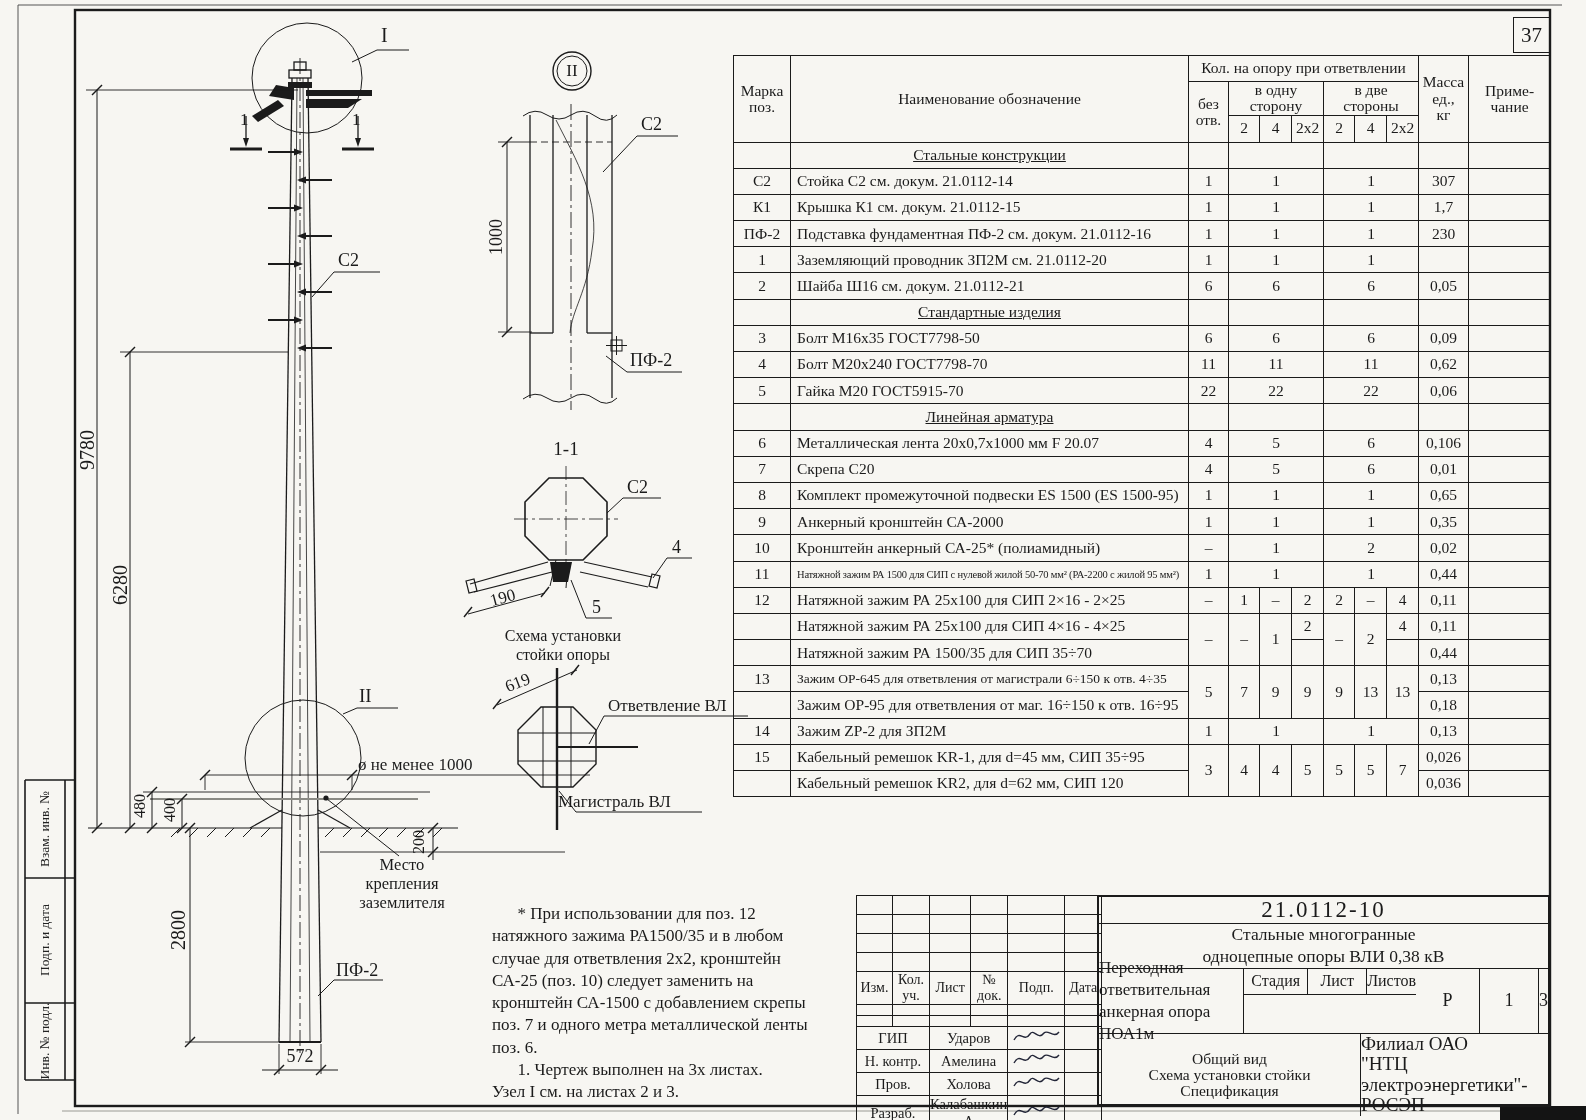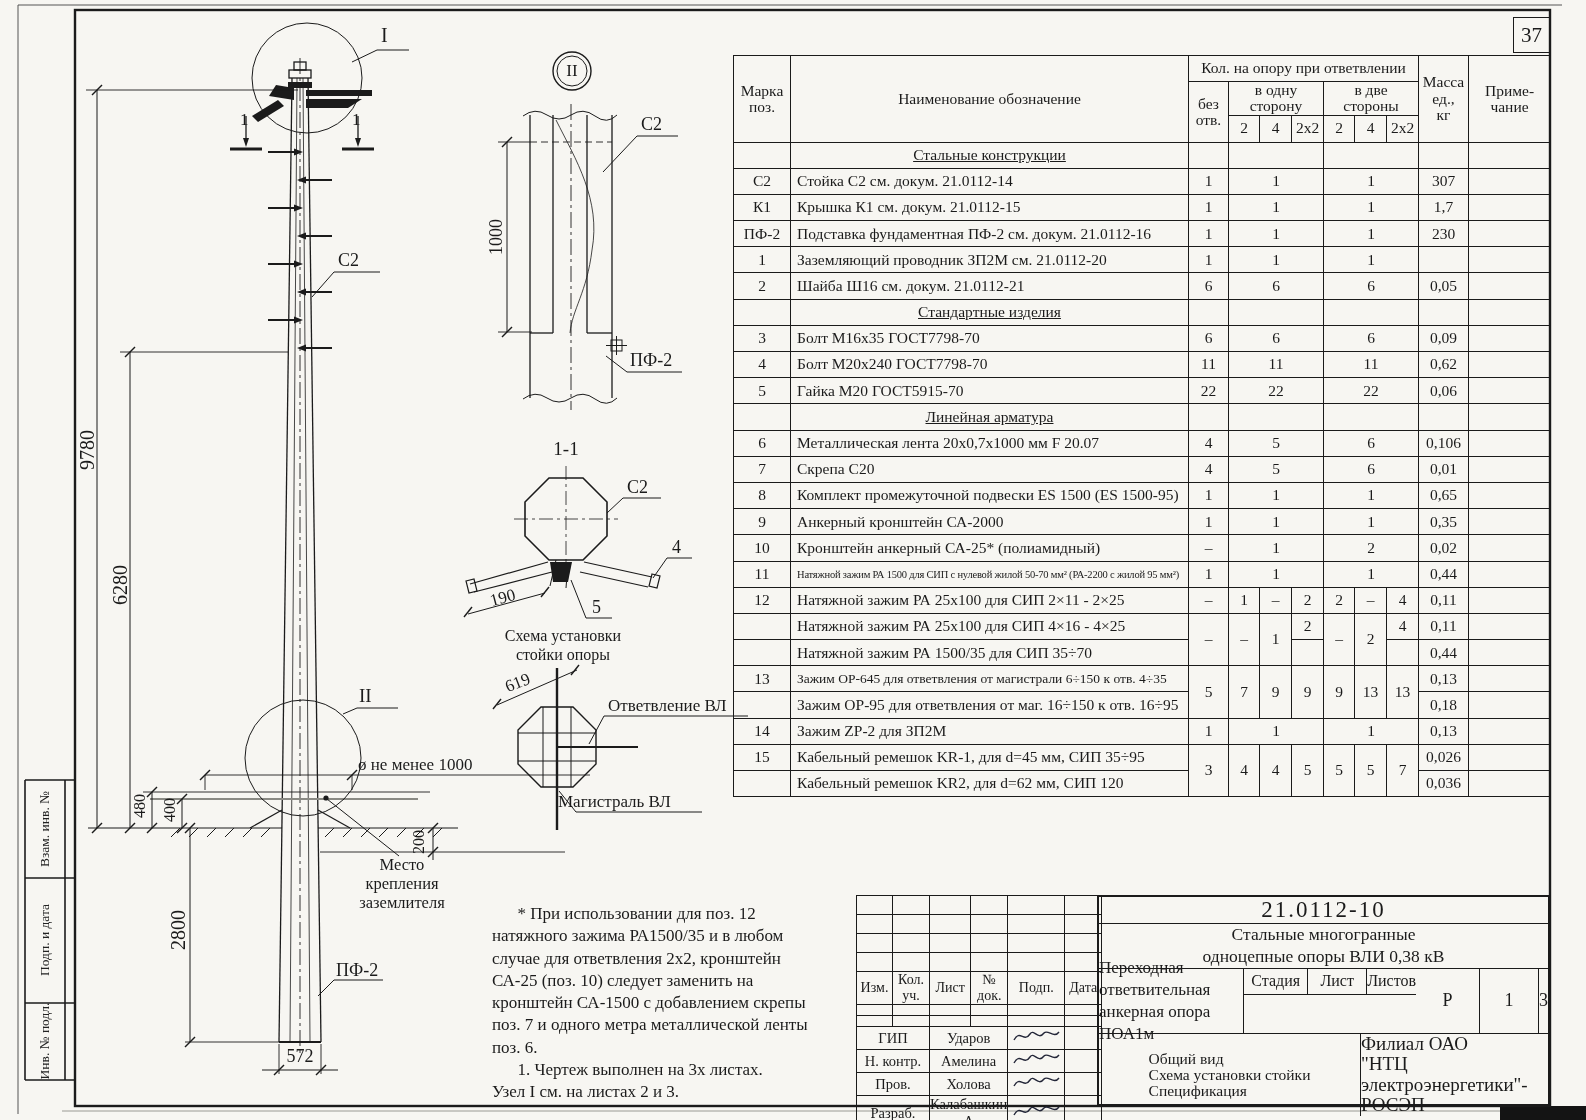--- a/index.html
+++ b/index.html
@@ -46,21 +46,21 @@
   .tb-slw{flex:1;display:flex;flex-direction:row;}
   .tb-slw-h{height:25px;display:flex;border-bottom:1.6px solid #1b1b1b;}
   .tb-slw-v{flex:1;display:flex;}
   .tb-cell{display:flex;align-items:center;justify-content:center;box-sizing:border-box;font-size:16px;}
   .tb-c1{width:64px;border-right:1.6px solid #1b1b1b;}
   .tb-c2{width:59px;border-right:1.6px solid #1b1b1b;}
   .tb-c3{flex:1;}
   .tb-slw-v .tb-cell{font-size:18px;}
   .tb-r4{flex:1;display:flex;}
   .tb-content{width:262px;border-right:1.8px solid #1b1b1b;display:flex;align-items:center;justify-content:center;
-        font-size:15.5px;line-height:1.04;white-space:pre-line;box-sizing:border-box;}
+        font-size:15.5px;line-height:1.04;text-align:center;white-space:pre-line;box-sizing:border-box;}
   .tb-org{flex:1;display:flex;align-items:center;justify-content:center;font-size:19px;line-height:1.08;
         white-space:pre-line;}
 
   #pagenum{position:absolute;left:1513px;top:17px;width:37px;height:36px;border:1.8px solid #1b1b1b;
         box-sizing:border-box;display:flex;align-items:center;justify-content:center;font-size:21px;}
 
   #notes{position:absolute;left:492px;top:903px;width:360px;font-size:17px;line-height:22.3px;
         white-space:pre-wrap;}
 
   .vlab{position:absolute;transform:translate(-50%,-50%) rotate(-90deg);font-size:13.5px;white-space:nowrap;color:#222;}
@@ -470,21 +470,21 @@
         <td></td>
         <td class="sec">Стандартные изделия</td>
         <td></td>
         <td colspan="3"></td>
         <td colspan="3"></td>
         <td></td>
         <td></td>
       </tr>
       <tr>
         <td>3</td>
-        <td class="nm">Болт М16х35 ГОСТ7798-70</td>
+        <td class="nm">Болт М16х35 ГОСТ7798-50</td>
         <td>6</td>
         <td colspan="3">6</td>
         <td colspan="3">6</td>
         <td>0,09</td>
         <td></td>
       </tr>
       <tr>
         <td>4</td>
         <td class="nm">Болт М20х240 ГОСТ7798-70</td>
         <td>11</td>
@@ -560,21 +560,21 @@
         <td>11</td>
         <td class="nm sm">Натяжной зажим РА 1500 для СИП с нулевой жилой 50-70 мм² (РА-2200 с жилой 95 мм²)</td>
         <td>1</td>
         <td colspan="3">1</td>
         <td colspan="3">1</td>
         <td>0,44</td>
         <td></td>
       </tr>
       <tr>
         <td>12</td>
-        <td class="nm">Натяжной зажим РА 25х100 для СИП 2×11 - 2×25</td>
+        <td class="nm">Натяжной зажим РА 25х100 для СИП 2×16 - 2×25</td>
         <td>–</td>
         <td>1</td>
         <td>–</td>
         <td>2</td>
         <td>2</td>
         <td>–</td>
         <td>4</td>
         <td>0,11</td>
         <td></td>
       </tr>

